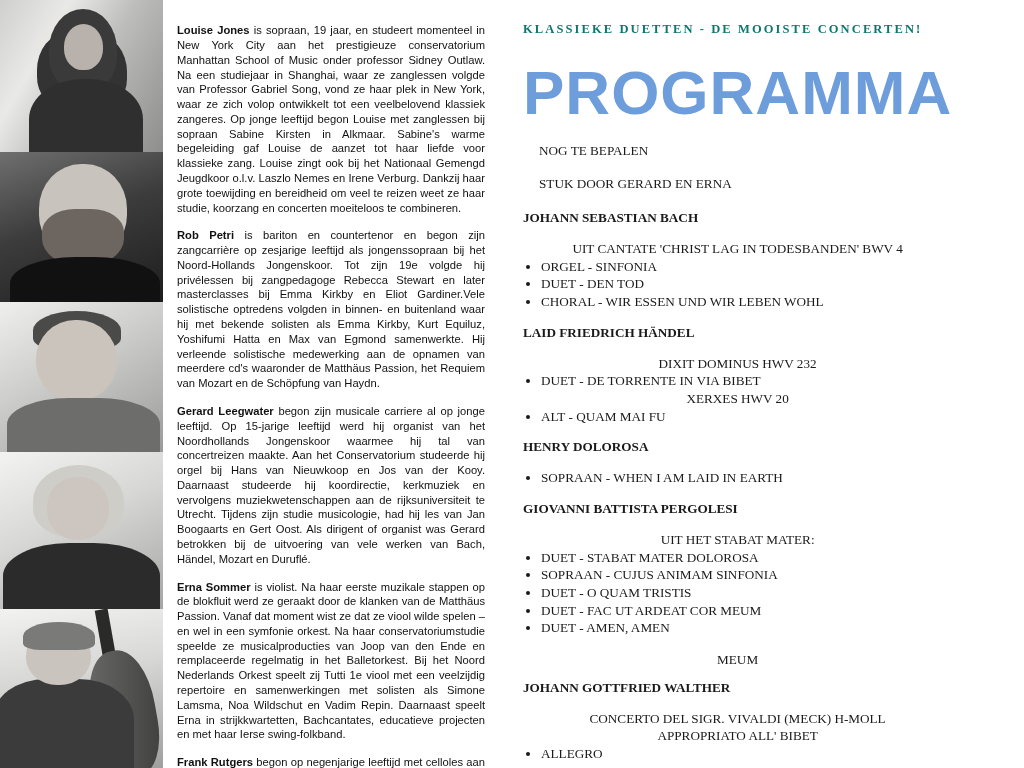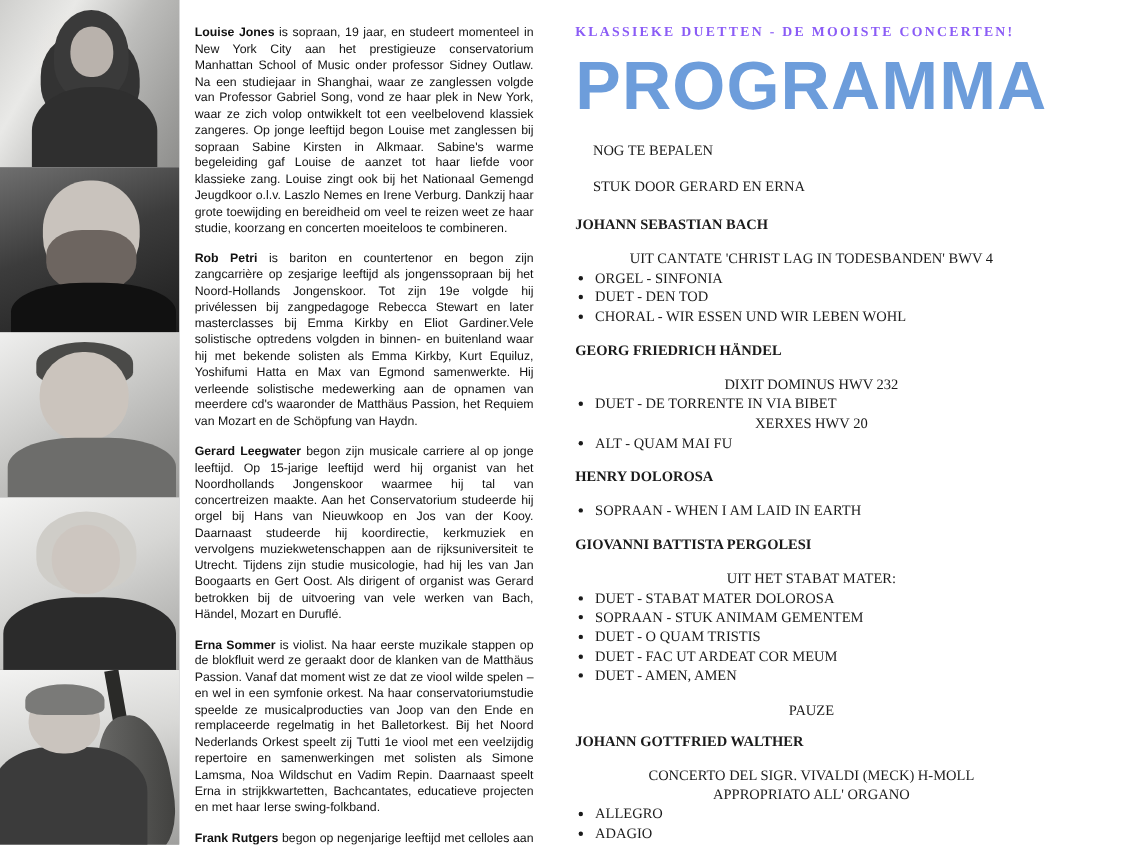--- a/index.html
+++ b/index.html
@@ -160,22 +160,22 @@
     flex: 1 1 auto;
     padding: 22px 20px 0 30px;
     box-sizing: border-box;
     color: #1a1a1a;
   }
   .kicker {
     font-family: "Liberation Serif", serif;
     font-weight: bold;
     font-size: 12.5px;
     letter-spacing: 2.1px;
-    color: #8b5cf6;
-    margin-bottom: 12px;
+    color: #0f766e;
+    margin-bottom: 26px;
   }
   .big-title {
     font-family: "Liberation Sans", sans-serif;
     font-weight: 700;
     font-size: 62px;
     line-height: 0.98;
     letter-spacing: 1px;
     color: #6d9ddb;
     margin: 0 0 18px 0;
   }
@@ -262,50 +262,50 @@
       <p class="p-line">STUK DOOR GERARD EN ERNA</p>
 
       <p class="p-head">JOHANN SEBASTIAN BACH</p>
       <p class="p-sub">UIT CANTATE 'CHRIST LAG IN TODESBANDEN' BWV 4</p>
       <ul class="p-list">
         <li>ORGEL - SINFONIA</li>
         <li>DUET - DEN TOD</li>
         <li>CHORAL - WIR ESSEN UND WIR LEBEN WOHL</li>
       </ul>
 
-      <p class="p-head">GEORG FRIEDRICH HÄNDEL</p>
+      <p class="p-head">LAID FRIEDRICH HÄNDEL</p>
       <p class="p-sub">DIXIT DOMINUS HWV 232</p>
       <ul class="p-list">
         <li>DUET - DE TORRENTE IN VIA BIBET</li>
       </ul>
       <p class="p-sub">XERXES HWV 20</p>
       <ul class="p-list">
         <li>ALT - QUAM MAI FU</li>
       </ul>
 
       <p class="p-head">HENRY DOLOROSA</p>
       <ul class="p-list">
         <li>SOPRAAN - WHEN I AM LAID IN EARTH</li>
       </ul>
 
       <p class="p-head">GIOVANNI BATTISTA PERGOLESI</p>
       <p class="p-sub">UIT HET STABAT MATER:</p>
       <ul class="p-list">
         <li>DUET - STABAT MATER DOLOROSA</li>
-        <li>SOPRAAN - STUK ANIMAM GEMENTEM</li>
+        <li>SOPRAAN - CUJUS ANIMAM SINFONIA</li>
         <li>DUET - O QUAM TRISTIS</li>
         <li>DUET - FAC UT ARDEAT COR MEUM</li>
         <li>DUET - AMEN, AMEN</li>
       </ul>
 
-      <p class="pauze">PAUZE</p>
+      <p class="pauze">MEUM</p>
 
       <p class="p-head first">JOHANN GOTTFRIED WALTHER</p>
       <p class="p-sub">CONCERTO DEL SIGR. VIVALDI (MECK) H-MOLL</p>
-      <p class="p-sub">APPROPRIATO ALL' ORGANO</p>
+      <p class="p-sub">APPROPRIATO ALL' BIBET</p>
       <ul class="p-list">
         <li>ALLEGRO</li>
         <li>ADAGIO</li>
         <li>ALLEGRO</li>
       </ul>
 
     </div>
   </div>
 
 </div>

